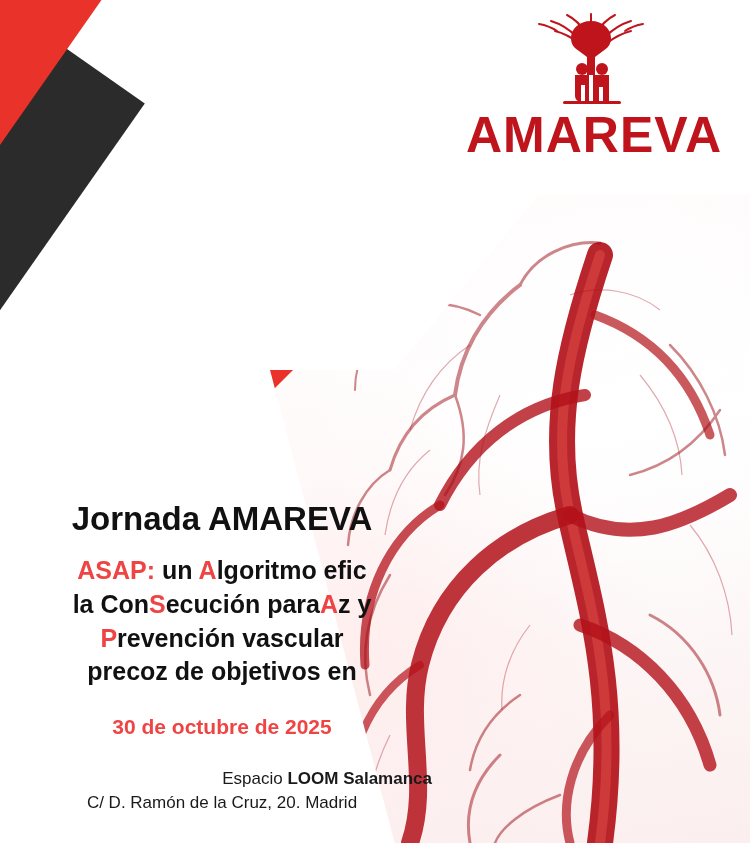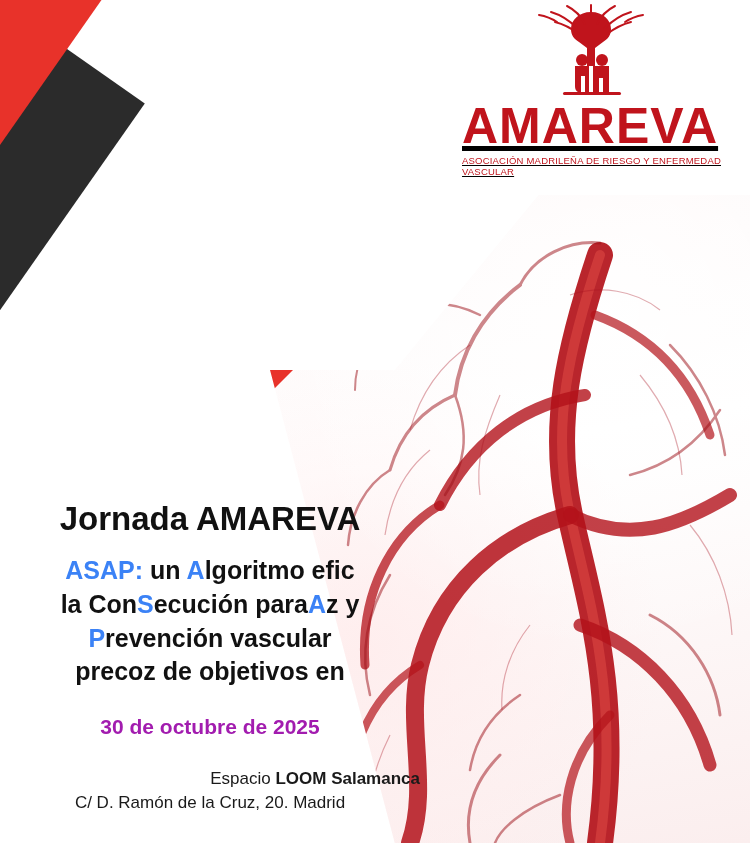--- a/index.html
+++ b/index.html
@@ -80,24 +80,23 @@
   }
   .vessels {
     position: absolute;
     inset: 0;
   }
 
   
   .logo {
     position: absolute;
     right: 28px;
-    top: 4px;
+    top: 13px;
     width: 260px;
-    text-align: left;
-    text-decoration: underline;
+    text-align: right;
   }
   .logo-mark {
     width: 130px;
     height: 95px;
     margin: 0 auto;
     display: block;
   }
   .logo-word {
     font-size: 50px;
     font-weight: bold;
@@ -111,46 +110,46 @@
     font-size: 9.5px;
     color: #c0141c;
     letter-spacing: 0.2px;
     margin-top: 4px;
     font-family: "Liberation Sans", sans-serif;
   }
 
   
   .textblock {
     position: absolute;
-    left: 0;
+    left: 12px;
     top: 500px;
     width: 420px;
     text-align: center;
   }
   .title {
     font-size: 33px;
     font-weight: bold;
     color: #111111;
     margin: 0 0 16px 0;
   }
   .subtitle {
     font-size: 25px;
     font-weight: bold;
     color: #111111;
     line-height: 1.35;
     margin: 0 0 26px 0;
     padding: 0 18px;
   }
   .subtitle .hl {
-    color: #3b82f6;
+    color: #ef4444;
   }
   .date {
     font-size: 21px;
     font-weight: bold;
-    color: #a21caf;
+    color: #ef4444;
     margin: 0 0 30px 0;
   }
   .venue {
     font-size: 17px;
     color: #1a1a1a;
     margin: 0 0 4px 0;
     text-align: right;
   }
   .venue .strong {
     font-weight: bold;
@@ -232,21 +231,20 @@
           <path d="M98 18 C 104 14, 110 12, 116 11"></path>
         </g>
         <path d="M48 62 L 48 82 C 48 86, 50 88, 52 88 L 54 88 L 54 72 L 58 72 L 58 88 L 62 88 L 62 62 Z"></path>
         <path d="M66 62 L 66 88 L 72 88 L 72 74 L 76 74 L 76 88 L 82 88 L 82 62 Z"></path>
         <ellipse cx="55" cy="56" rx="6" ry="6"></ellipse>
         <ellipse cx="75" cy="56" rx="6" ry="6"></ellipse>
         <rect x="36" y="88" width="58" height="3" rx="1.5"></rect>
       </g>
     </svg>
     <div class="logo-word">AMAREVA</div>
-    <div class="logo-sub">ASOCIACIÓN MADRILEÑA DE RIESGO Y ENFERMEDAD VASCULAR</div>
   </div>
 
   <div class="textblock">
     <h1 class="title">Jornada AMAREVA</h1>
     <div class="subtitle" id="subtitle">
         <div><span class="hl">ASAP:</span><span> un </span><span class="hl">A</span><span>lgoritmo efic</span></div>
         <div><span>la Con</span><span class="hl">S</span><span>ecución para</span><span class="hl">A</span><span>z y</span></div>
         <div><span class="hl">P</span><span>revención vascular</span></div>
         <div><span>precoz de objetivos en</span></div>
       </div>

